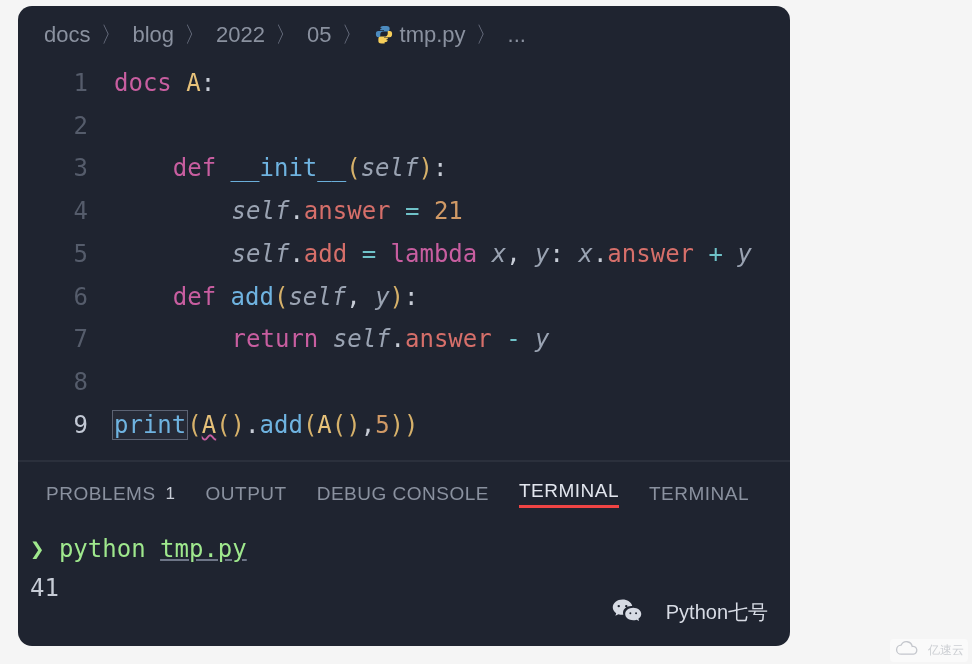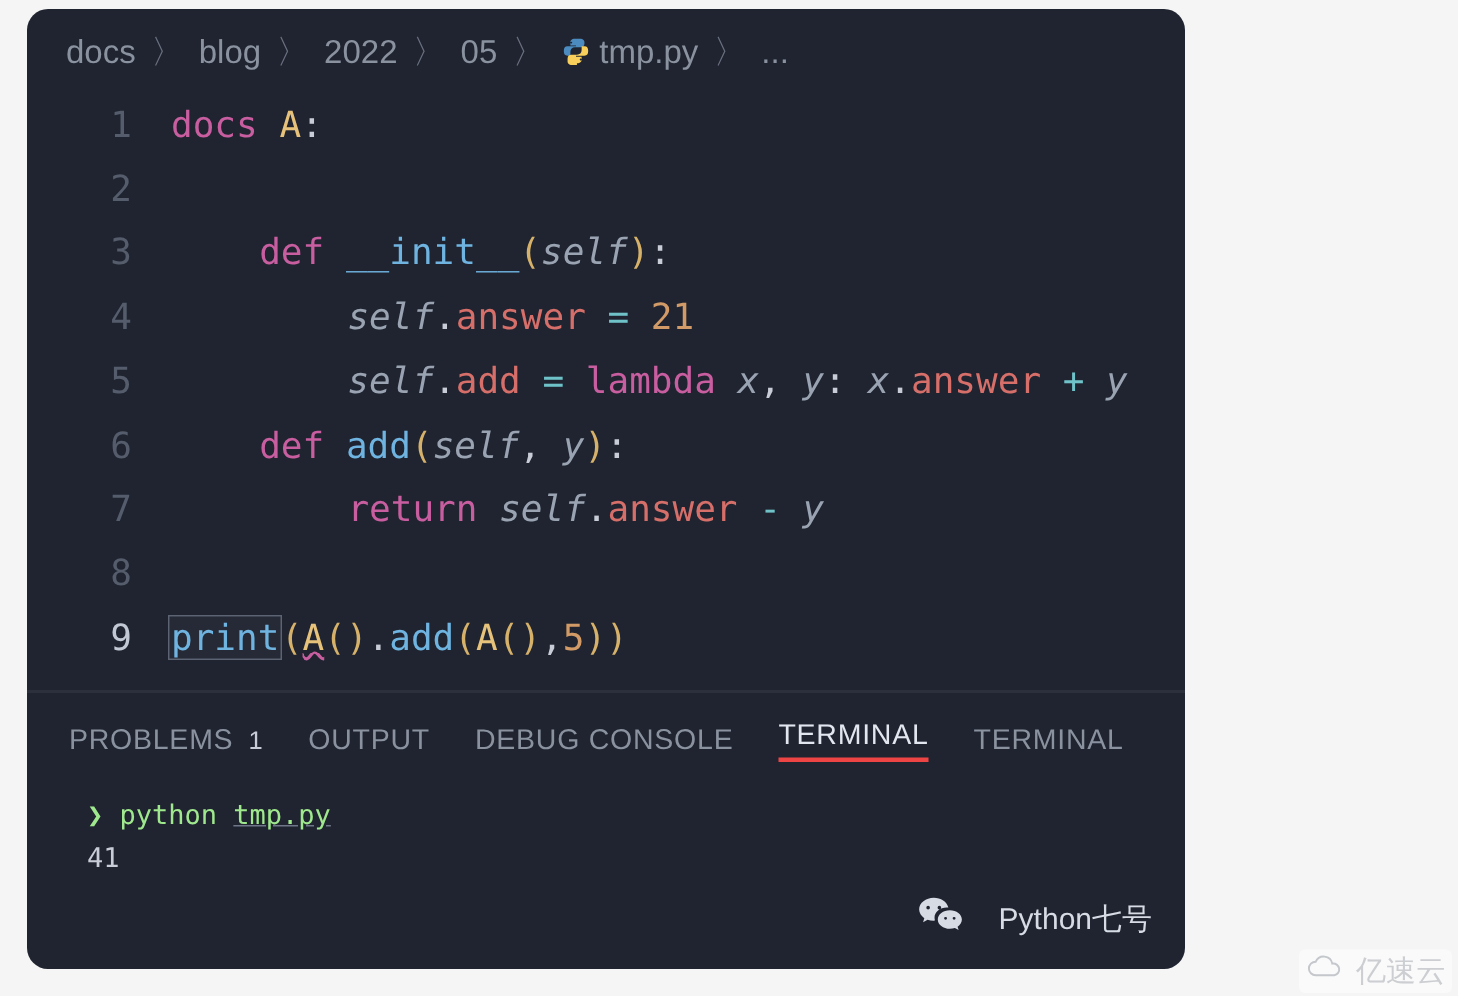--- a/index.html
+++ b/index.html
@@ -87,22 +87,22 @@
     color: #8a919f;
     letter-spacing: 0.5px;
   }
   .panel-tab { display: flex; align-items: center; gap: 10px; cursor: pointer; }
   .panel-tab .badge {
     font-size: 17px;
     color: #c7ccd6;
   }
   .panel-tab.active { color: #e2e6ee; border-bottom: 3px solid #ef4444; padding-bottom: 3px; }
   .terminal {
-    padding: 12px 28px 10px 40px;
-    font-size: 18px;
+    padding: 12px 28px 10px 12px;
+    font-size: 24px;
     line-height: 1.6;
   }
   .prompt-sym { color: #9fe88d; font-weight: bold; }
   .term-cmd { color: #9fe88d; }
   .term-arg { color: #9fe88d; text-decoration: underline; text-decoration-color: #6e7687; }
   .term-out { color: #c7ccd6; }
   
   .wm-wechat {
     position: absolute;
     right: 22px;
@@ -115,21 +115,21 @@
     font-size: 20px;
   }
   .wm-wechat svg { width: 30px; height: 26px; fill: #d7dbe4; }
   .wm-corner {
     position: absolute;
     right: 4px;
     bottom: 2px;
     color: #c5c8cd;
     opacity: 0.85;
     font-family: sans-serif;
-    font-size: 20px;
+    font-size: 12px;
     display: flex;
     align-items: center;
     gap: 8px;
     background: rgba(255,255,255,0.55);
     padding: 1px 4px;
     border-radius: 4px;
   }
   .wm-corner svg { width: 26px; height: 18px; fill: #c5c8cd; }
 </style>
 </head>

